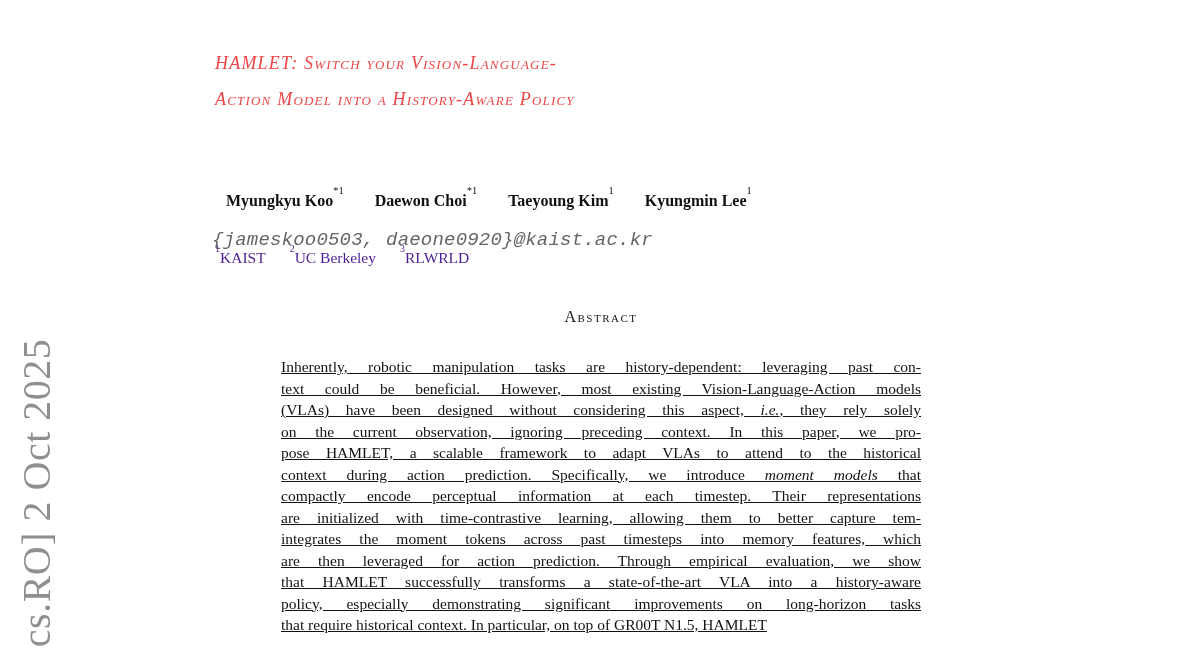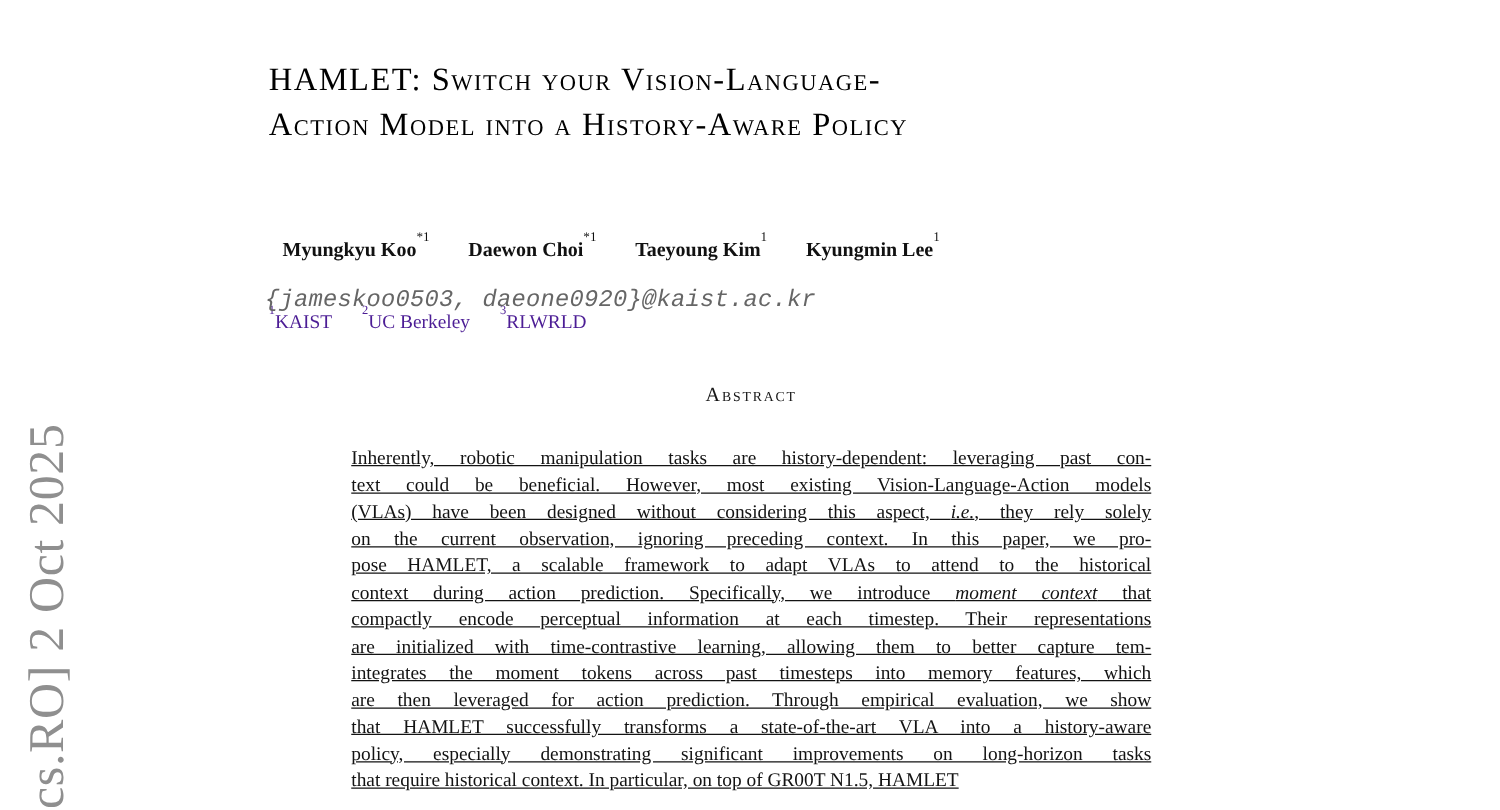--- a/index.html
+++ b/index.html
@@ -15,22 +15,22 @@
   
   .watermark {
     position:absolute; left:13px; top:661px;
     transform-origin:0 0; transform:rotate(-90deg);
     font-size:40px; letter-spacing:0.5px; white-space:nowrap;
     font-family:"Liberation Serif", "DejaVu Serif", serif;
   }
 
   .paper-title {
     position:absolute; left:215px; top:46px;
-    font-size:26px; line-height:35.5px; font-variant:small-caps;
-    letter-spacing:1.2px; color:#000000; white-space:nowrap;
+    font-size:18px; line-height:35.5px; font-variant:small-caps;
+    letter-spacing:1.2px; color:#ef4444; white-space:nowrap;font-style:italic;
   }
 
   .author-block {
     position:absolute; left:215px; top:157px;
     font-size:16px; line-height:23px; color:#111; white-space:nowrap;margin-top:28px;
   }
   .author-row.first { padding-left:11px; }
   .author { margin-right:31px; }
   .author:last-child { margin-right:0; }
   .author b { font-weight:bold; }
@@ -91,21 +91,21 @@
   <div class="email-line" style="color: rgb(102, 102, 102); font-style: italic;">{jameskoo0503, daeone0920}@kaist.ac.kr</div>
 
   <div class="abstract-heading">Abstract</div>
 
   <div class="abstract-body">
       <div class="abs-line"><span>Inherently, robotic manipulation tasks are history-dependent: leveraging past con-</span></div>
       <div class="abs-line"><span>text could be beneficial. However, most existing Vision-Language-Action models</span></div>
       <div class="abs-line"><span>(VLAs) have been designed without considering this aspect, </span><span class="it">i.e.</span><span>, they rely solely</span></div>
       <div class="abs-line"><span>on the current observation, ignoring preceding context. In this paper, we pro-</span></div>
       <div class="abs-line"><span>pose HAMLET, a scalable framework to adapt VLAs to attend to the historical</span></div>
-      <div class="abs-line"><span>context during action prediction. Specifically, we introduce </span><span class="it">moment context</span><span> that</span></div>
+      <div class="abs-line"><span>context during action prediction. Specifically, we introduce </span><span class="it">moment models</span><span> that</span></div>
       <div class="abs-line"><span>compactly encode perceptual information at each timestep. Their representations</span></div>
       <div class="abs-line"><span>are initialized with time-contrastive learning, allowing them to better capture tem-</span></div>
       <div class="abs-line"><span>integrates the moment tokens across past timesteps into memory features, which</span></div>
       <div class="abs-line"><span>are then leveraged for action prediction. Through empirical evaluation, we show</span></div>
       <div class="abs-line"><span>that HAMLET successfully transforms a state-of-the-art VLA into a history-aware</span></div>
       <div class="abs-line"><span>policy, especially demonstrating significant improvements on long-horizon tasks</span></div>
       <div class="abs-line last"><span>that require historical context. In particular, on top of GR00T N1.5, HAMLET</span></div>
     </div>
 
 </div>

